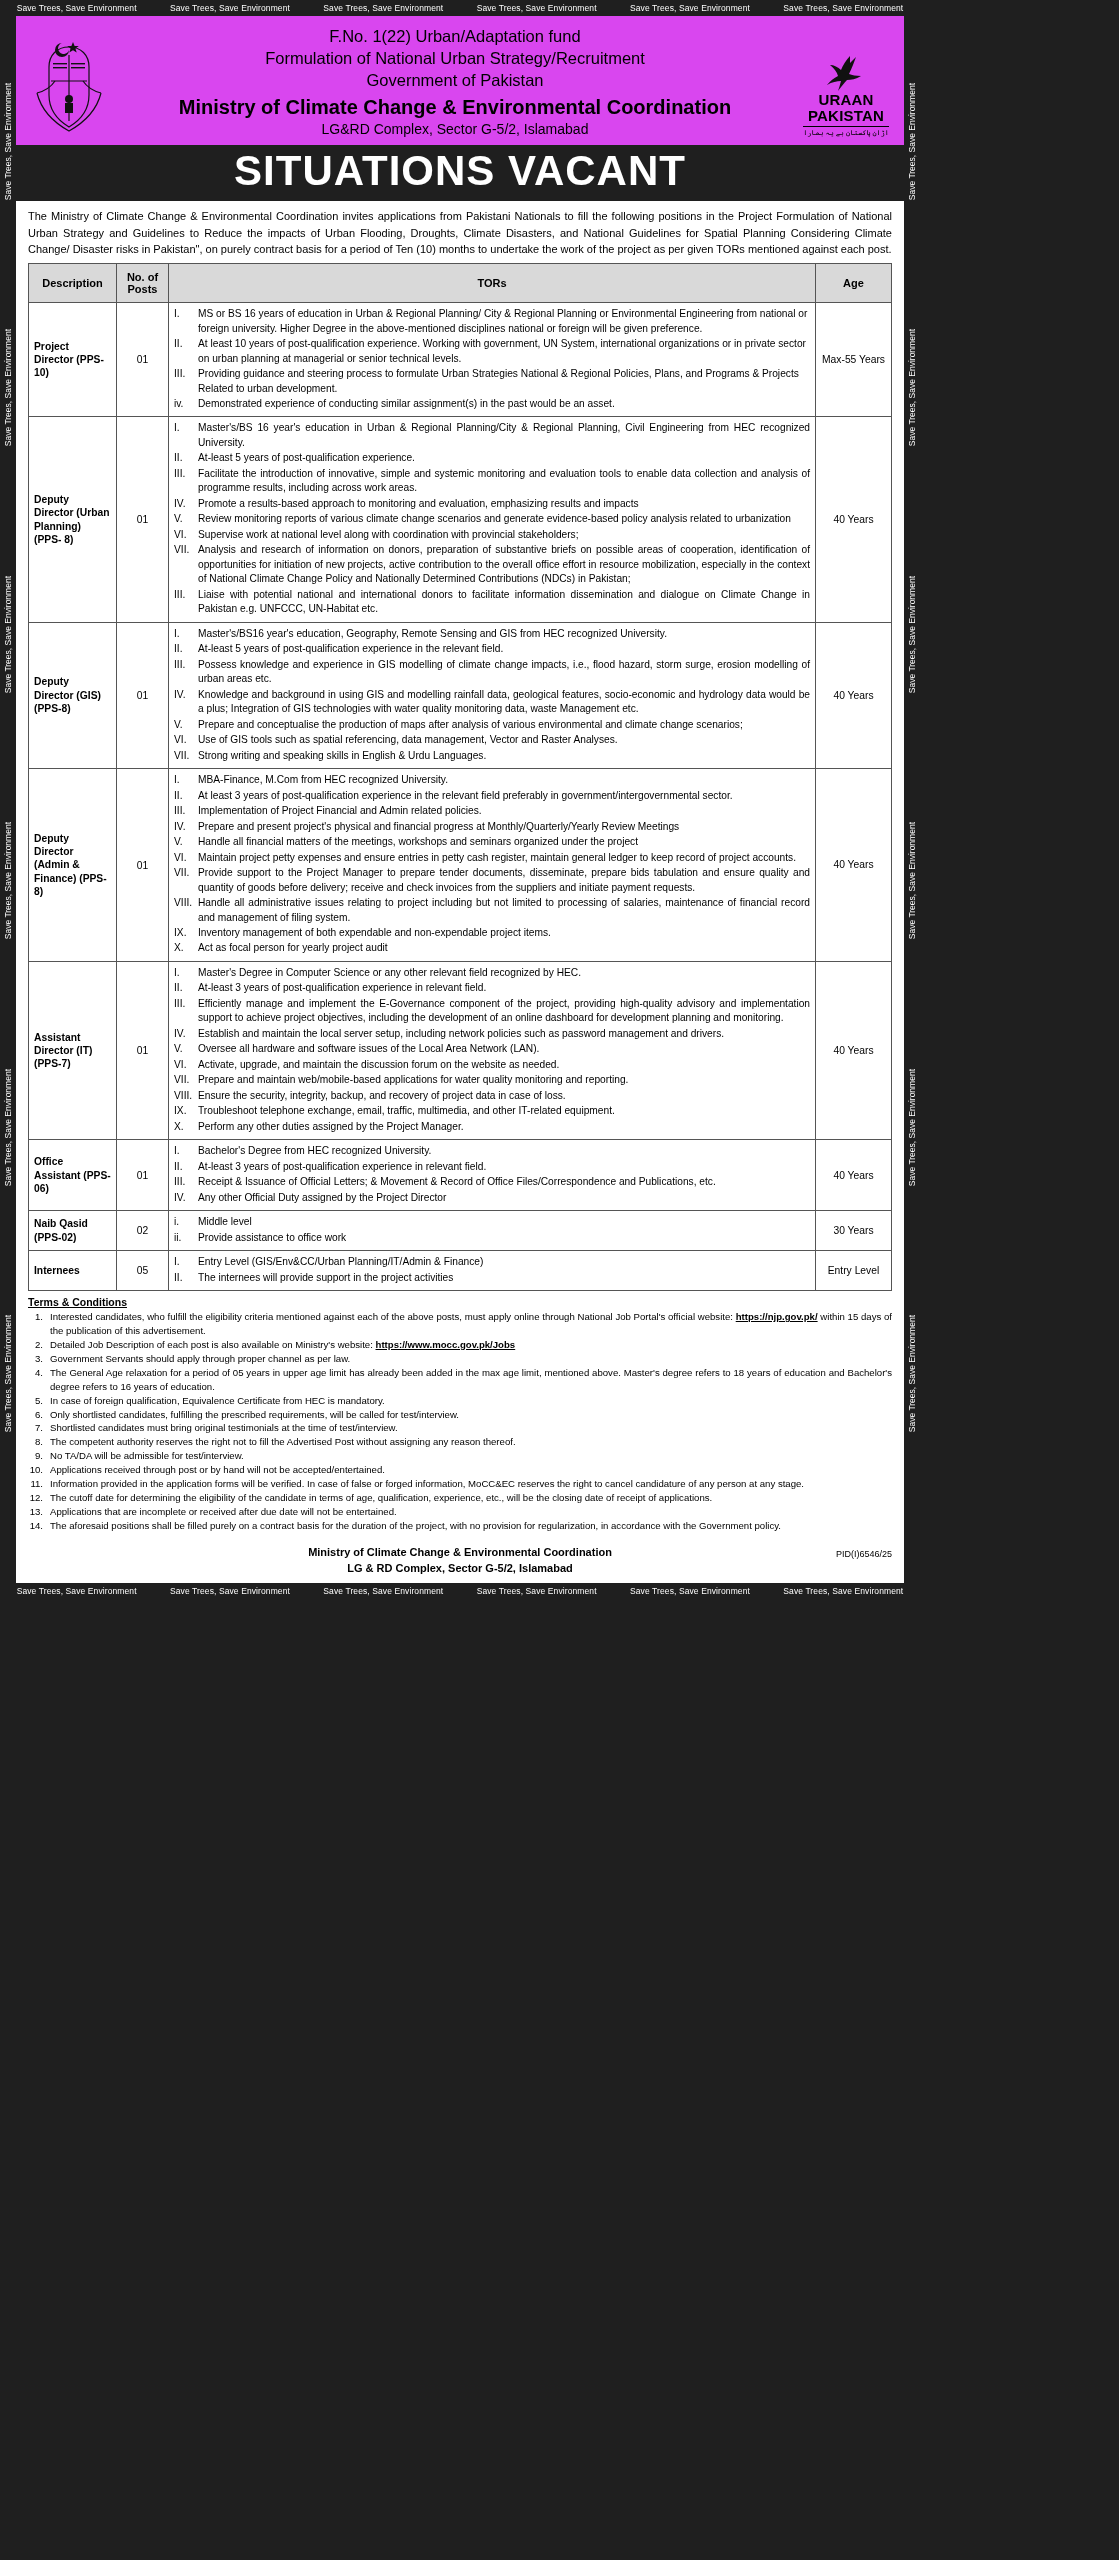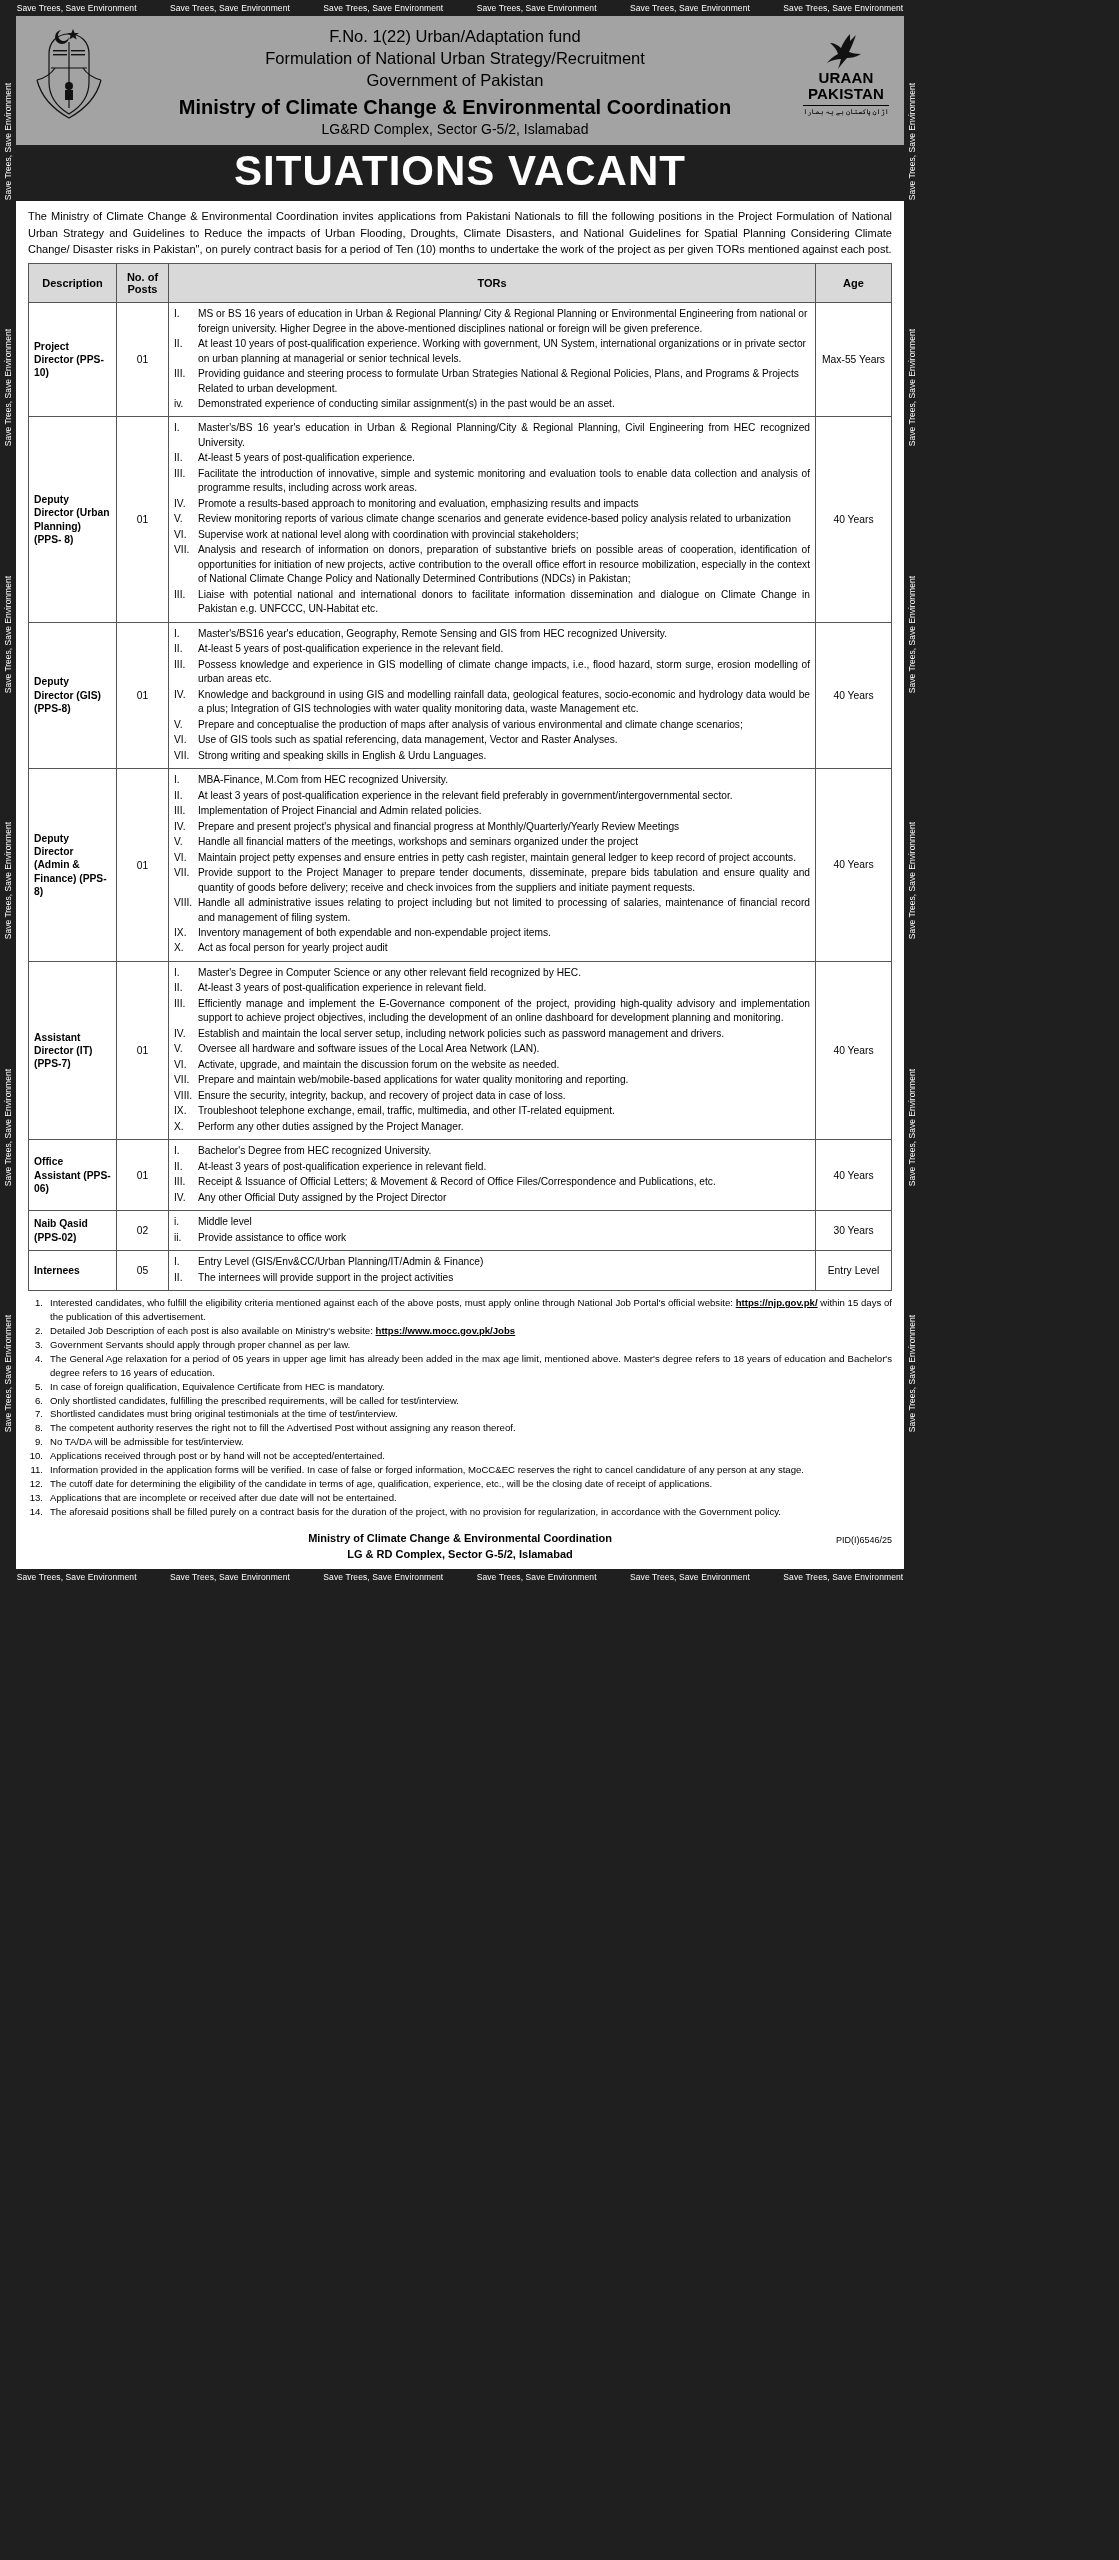--- a/index.html
+++ b/index.html
@@ -27,21 +27,21 @@
   .side-strip span { transform:rotate(-90deg); transform-origin:center; display:block; }
   .side-left { left:0; }
   .side-right { right:0; }
   .side-inner { height:100%; display:flex; flex-direction:column; align-items:center; justify-content:space-around; }
   .side-inner span { writing-mode:vertical-rl; transform:rotate(180deg); }
 
   .body-wrap { margin:0 16px; background:#ffffff; }
 
   
   .masthead {
-    background:#a3a3a3; display:flex; align-items:flex-start;
+    background:#d946ef; display:flex; align-items:flex-end;
     padding:6px 10px 8px 10px; position:relative; min-height:108px;
   }
   .crest { width:86px; flex:0 0 86px; display:flex; align-items:flex-start; justify-content:center; padding-top:6px; }
   .uraan { width:96px; flex:0 0 96px; display:flex; flex-direction:column; align-items:center; padding-top:10px; }
   .uraan-name { font-weight:bold; font-size:15px; line-height:1.05; text-align:center; letter-spacing:.2px; }
   .uraan-urdu { font-size:7px; margin-top:3px; border-top:1px solid #000; padding-top:2px; text-align:center; }
   .mast-center { flex:1; text-align:center; padding-top:4px; }
   .mast-center .l1 { font-size:16.5px; line-height:1.32; }
   .mast-center .l2 { font-size:16.5px; line-height:1.32; }
   .mast-center .l3 { font-size:16.5px; line-height:1.32; }
@@ -462,20 +462,21 @@
                   </li>
                 </ol>
               </td>
               <td class="age">Entry Level</td>
             </tr>
           </tbody>
       </table>
     </div>
 
     <div class="terms">
+      <h3>Terms &amp; Conditions</h3>
       <ol class="terms-list" id="termsList">
           <li>
             <span class="n">1.</span>
             <span class="t">Interested candidates, who fulfill the eligibility criteria mentioned against each of the above posts, must apply online through National Job Portal's official website: <a class="lnk">https://njp.gov.pk/</a> within 15 days of the publication of this advertisement.</span>
           </li>
           <li>
             <span class="n">2.</span>
             <span class="t">Detailed Job Description of each post is also available on Ministry's website: <a class="lnk">https://www.mocc.gov.pk/Jobs</a></span>
           </li>
           <li>

